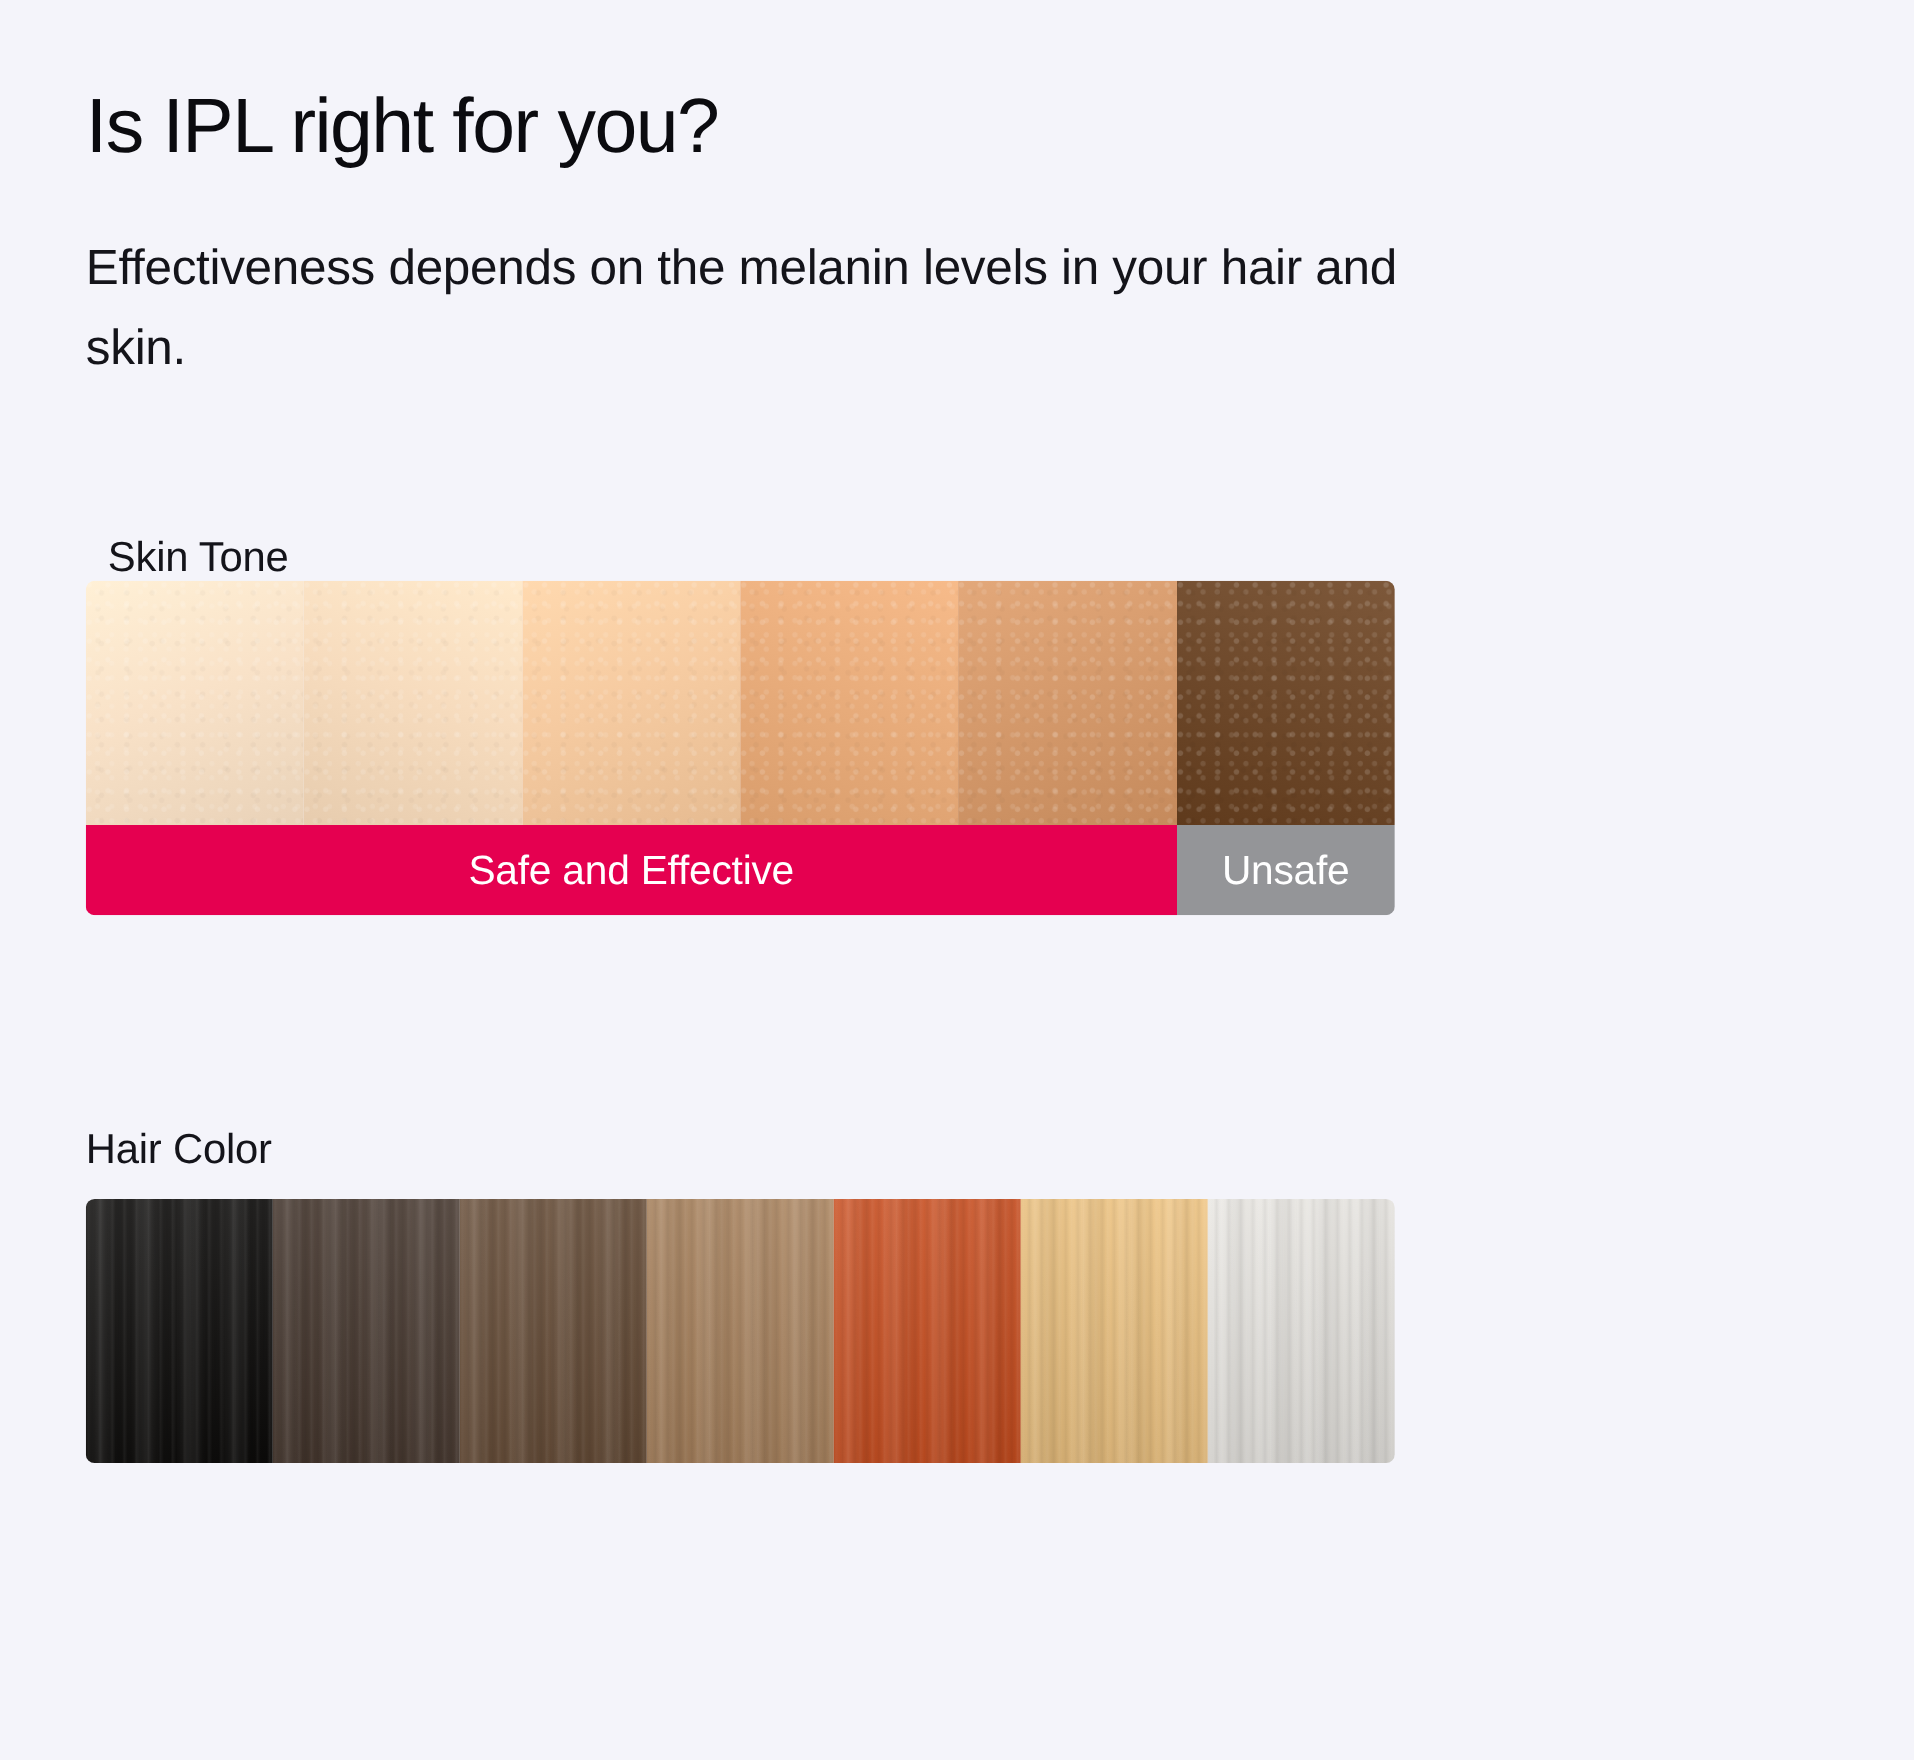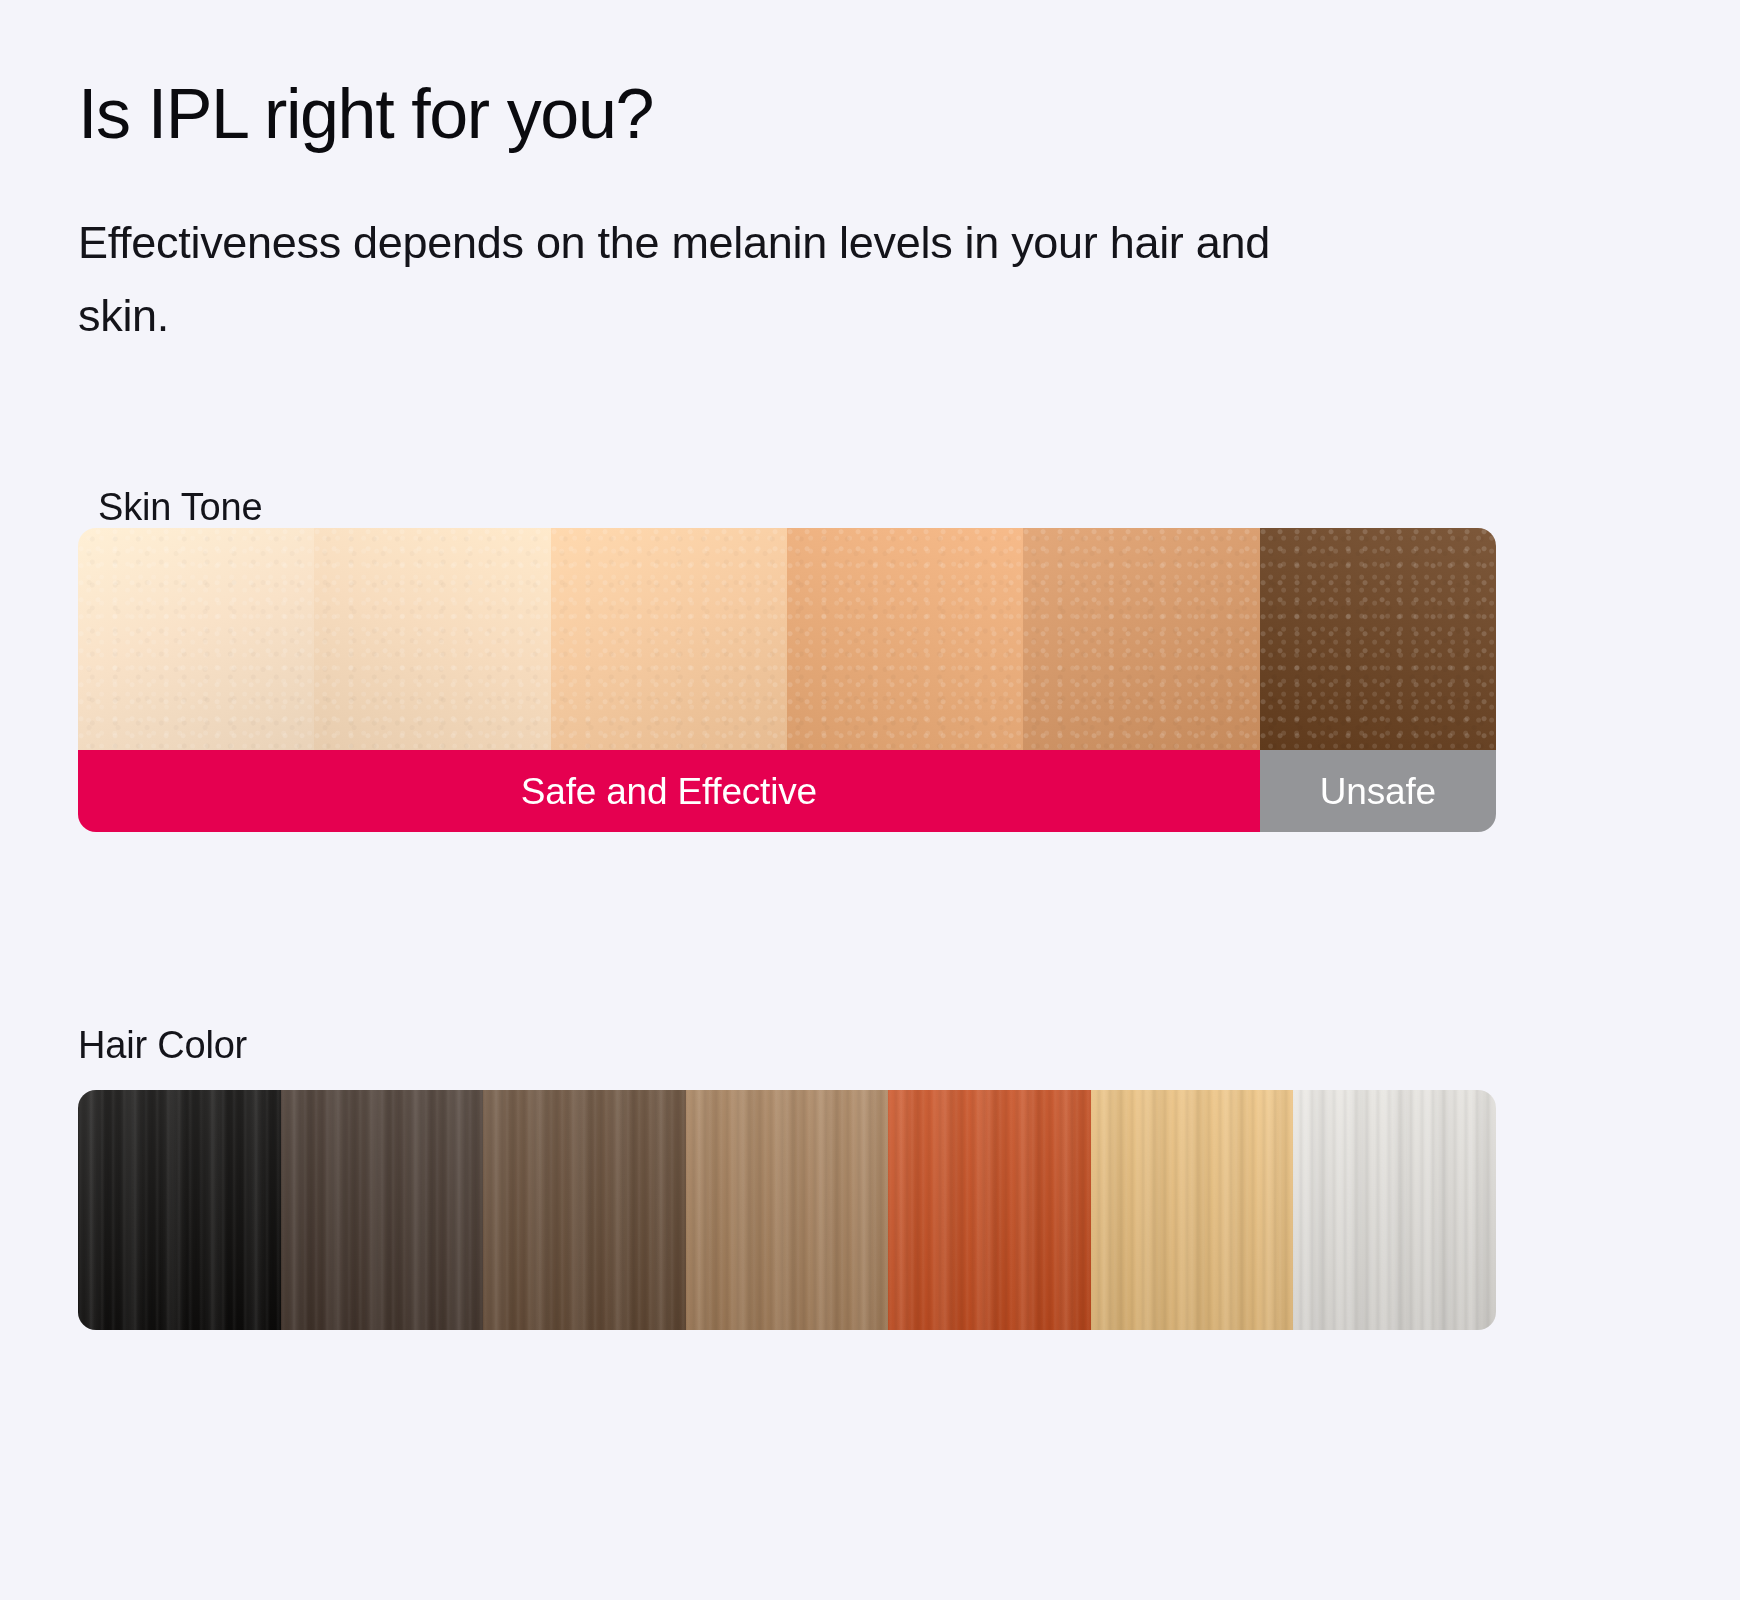--- a/index.html
+++ b/index.html
@@ -51,22 +51,22 @@
     font-size: 38px;
     line-height: 46px;
     font-weight: 400;
     letter-spacing: -0.2px;
     color: #14141a;
   }
 
   .swatch-block {
     position: absolute;
     left: 78px;
-    width: 1418px;
-    border-radius: 18px;
+    width: 1190px;
+    border-radius: 8px;
     overflow: hidden;
     display: flex;
     flex-direction: column;
   }
 
   .swatch-row {
     display: flex;
     width: 100%;
     position: relative;
   }

